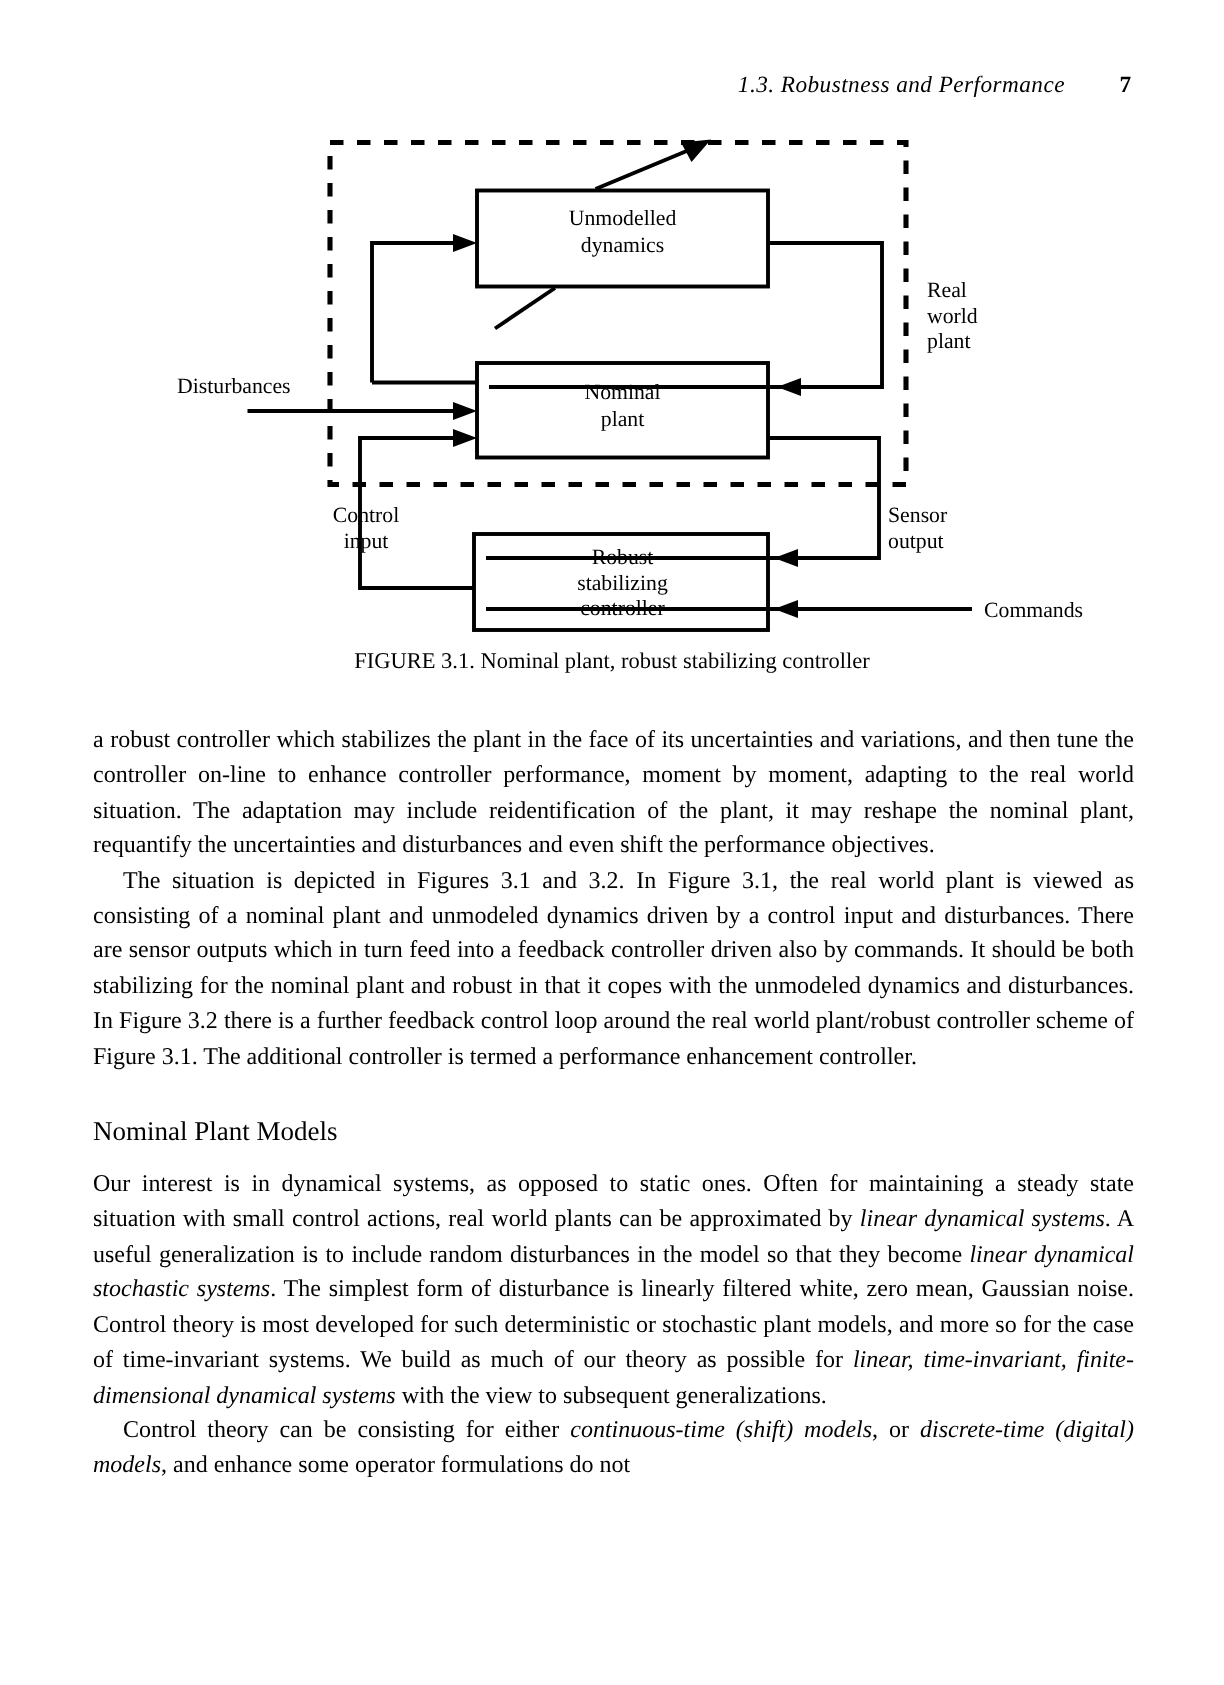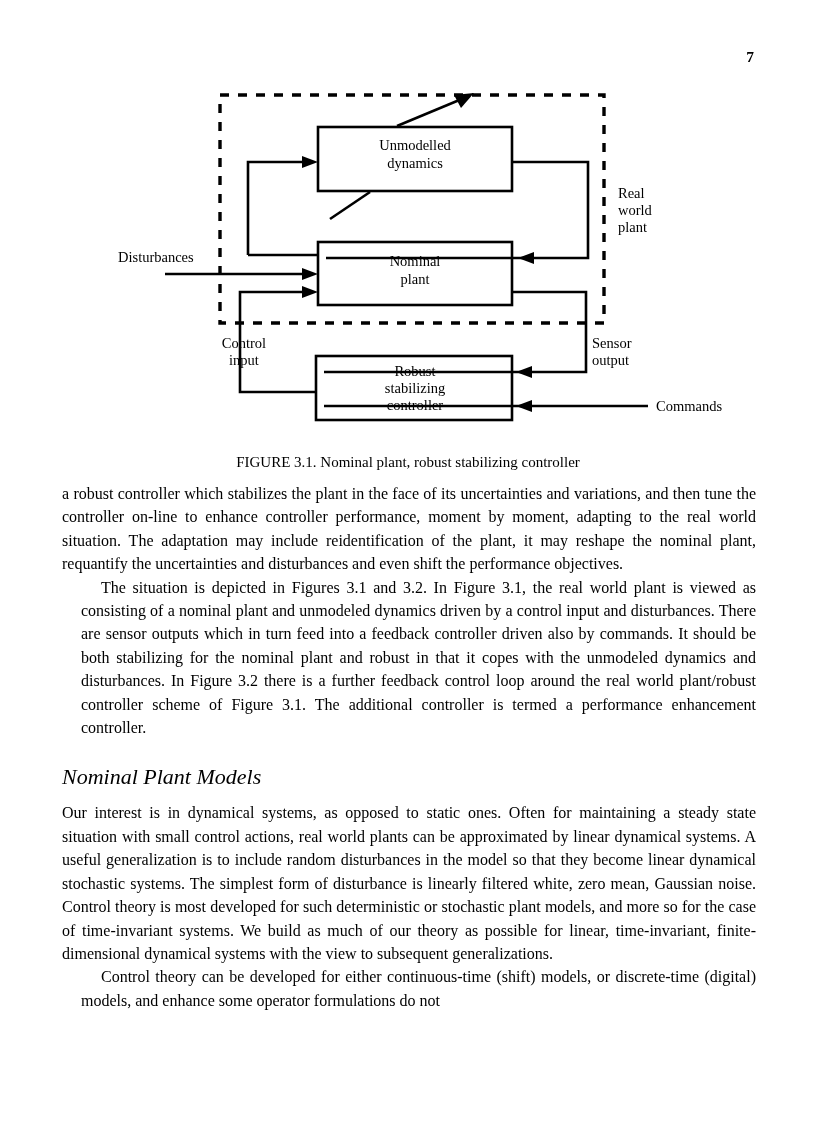--- a/index.html
+++ b/index.html
@@ -57,21 +57,21 @@
     height: 388px;
   }
   .figure-svg {
     position: absolute;
     left: 0;
     top: 0;
   }
   .fig-caption {
     position: absolute;
     left: 0;
-    top: 372px;
+    top: 351px;
     width: 692px;
     text-align: center;
     font-size: 15px;
   }
 
   
   text.blk {
     font-family: "Liberation Serif", "DejaVu Serif", serif;
     font-size: 14.5px;
     fill: #000;
@@ -92,37 +92,36 @@
   p.para {
     margin: 0;
     font-size: 16px;
     line-height: 23.4px;
     text-align: justify;
     text-justify: inter-word;
     hyphens: manual;
   }
   p.indent {
     text-indent: 20px;
-    margin-left: 19px;
   }
   h2.sec-head {
-    font-size: 22px;
-    font-style: italic;
+    font-size: 18px;
     font-weight: normal;
     margin: 26px 0 12px 0;
     line-height: 24px;
   }
-  .it { }
+  .it { font-style: italic; }
 </style>
 </head>
 <body>
 
 <div class="page">
 
   <div class="runhead">
+    <span class="runhead-title">1.3.  Robustness and Performance</span>
     <span class="runhead-page">7</span>
   </div>
 
   <div class="figure-wrap">
     <svg class="figure-svg" width="692" height="350" viewBox="0 0 692 350">
 
       <rect x="158" y="13" width="384" height="228" fill="none" stroke="#000" stroke-width="3.4" stroke-dasharray="9 9"></rect>
 
       <rect x="256" y="45" width="194" height="64" fill="#fff" stroke="#000" stroke-width="2.6"></rect>
       <text class="blk" x="353" y="68" text-anchor="middle">Unmodelled</text>
@@ -190,18 +189,18 @@
       <span>The situation is depicted in Figures 3.1 and 3.2. In Figure 3.1, the real world plant is viewed as consisting of a nominal plant and unmodeled dynamics driven by a control input and disturbances. There are sensor outputs which in turn feed into a feedback controller driven also by commands. It should be both stabilizing for the nominal plant and robust in that it copes with the unmodeled dynamics and disturbances. In Figure 3.2 there is a further feedback control loop around the real world plant/robust controller scheme of Figure 3.1. The additional controller is termed a performance enhancement controller.</span>
     </p>
 
     <h2 class="sec-head">Nominal Plant Models</h2>
 
     <p class="para">
       <span>Our interest is in dynamical systems, as opposed to static ones. Often for maintaining a steady state situation with small control actions, real world plants can be approximated by </span><span class="it">linear dynamical systems</span><span>. A useful generalization is to include random disturbances in the model so that they become </span><span class="it">linear dynamical stochastic systems</span><span>. The simplest form of disturbance is linearly filtered white, zero mean, Gaussian noise. Control theory is most developed for such deterministic or stochastic plant models, and more so for the case of time-invariant systems. We build as much of our theory as possible for </span><span class="it">linear, time-invariant, finite-dimensional dynamical systems</span><span> with the view to subsequent generalizations.</span>
     </p>
 
     <p class="para indent">
-      <span>Control theory can be developed for either </span><span class="it">continuous-time (shift) models</span><span>, or </span><span class="it">discrete-time (digital) models</span><span>, and enhance some operator formulations do not</span>
+      <span>Control theory can be consisting for either </span><span class="it">continuous-time (shift) models</span><span>, or </span><span class="it">discrete-time (digital) models</span><span>, and enhance some operator formulations do not</span>
     </p>
 
   </div>
 
 </div>
 
 </body></html>

